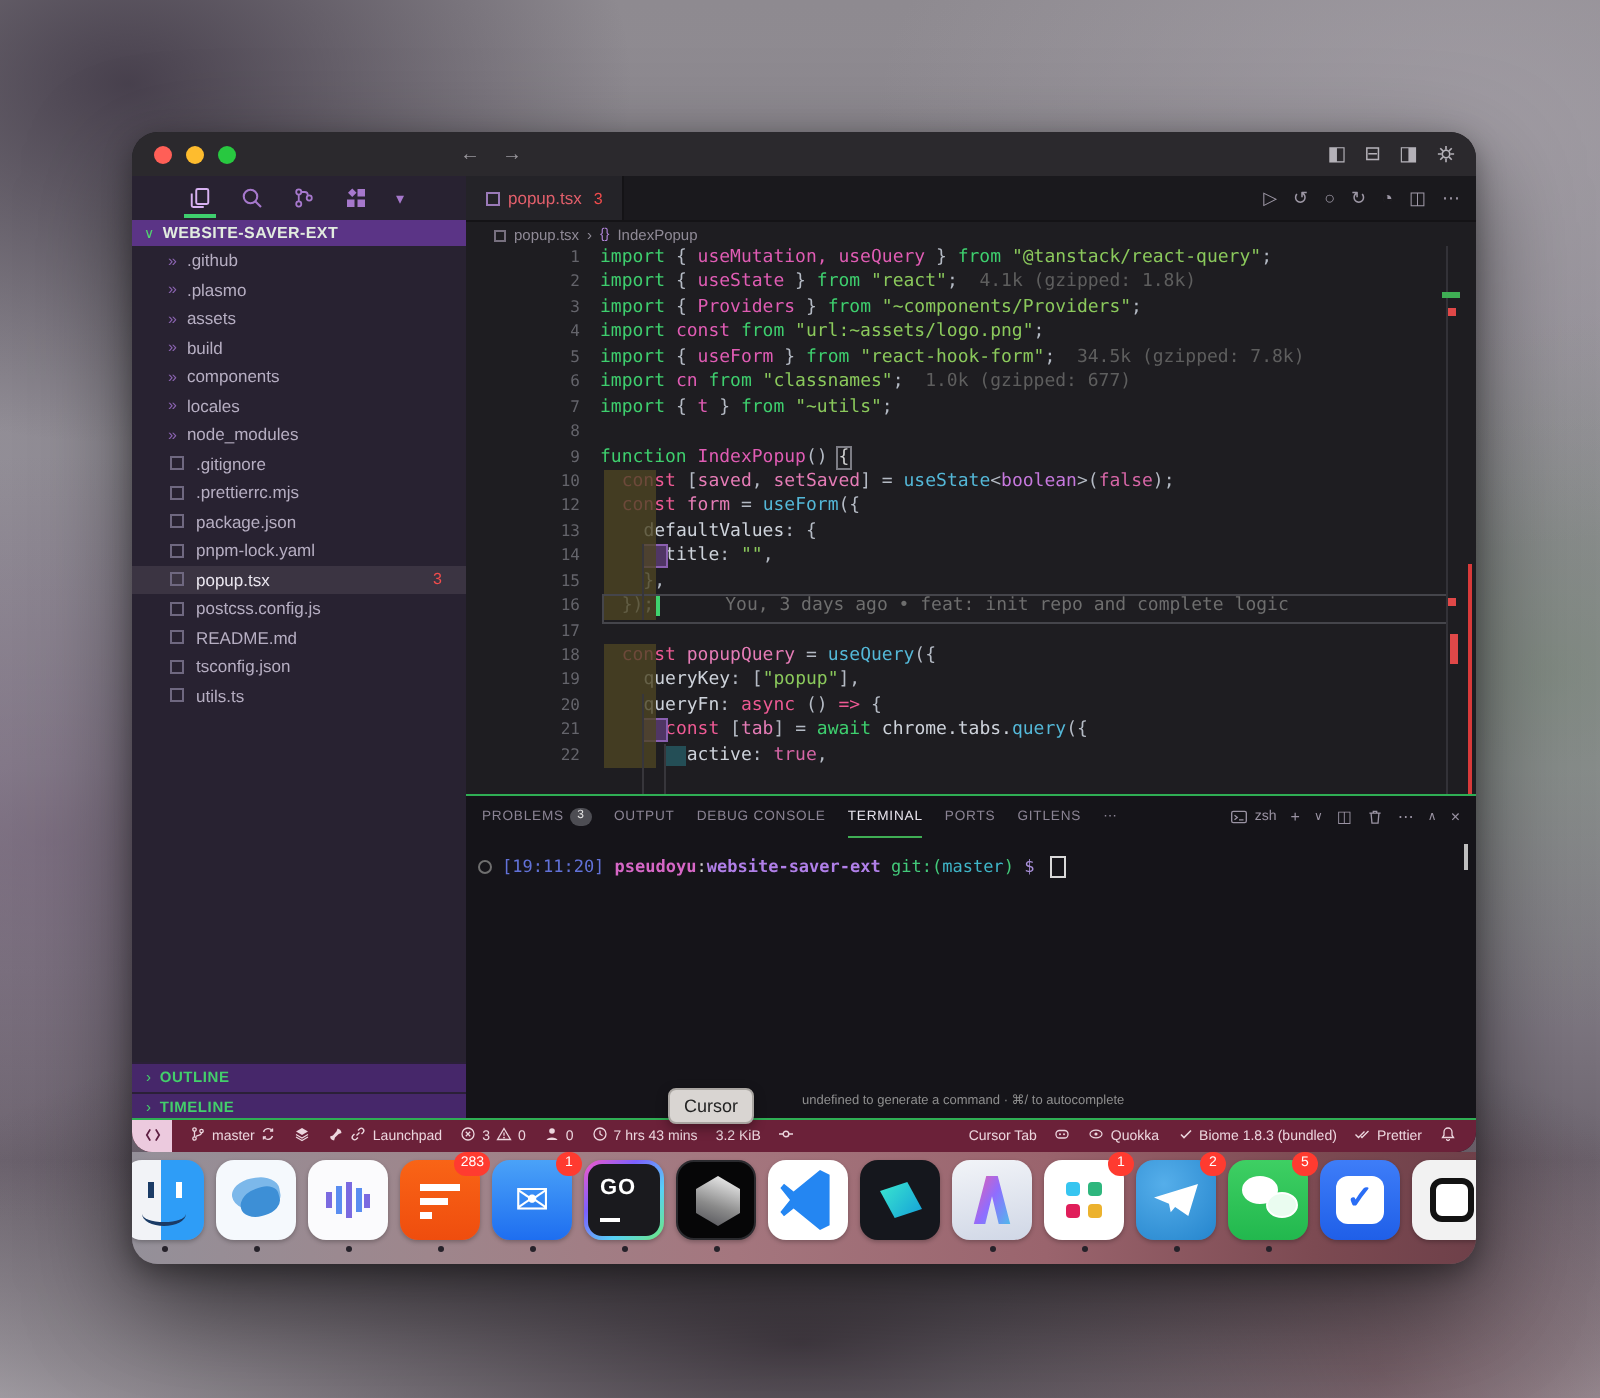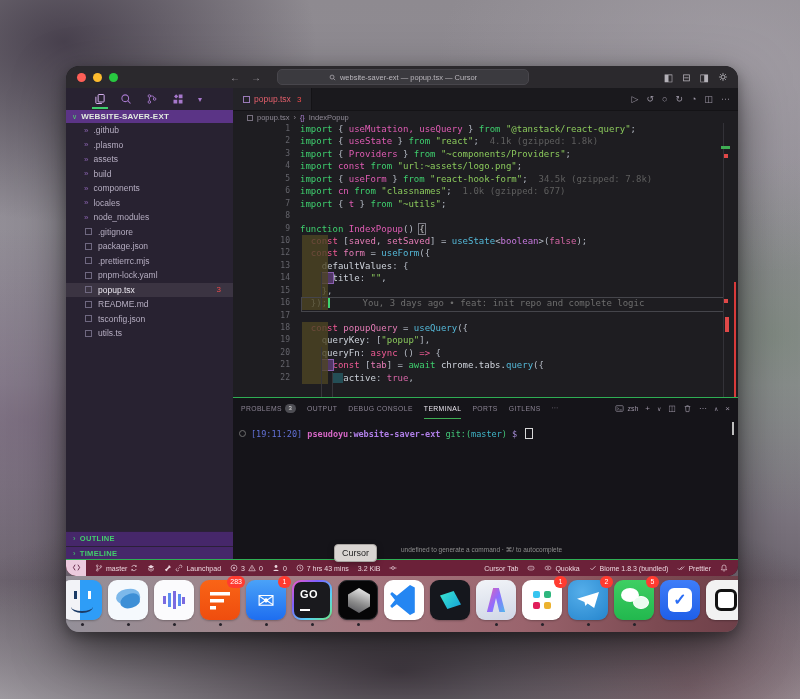--- a/index.html
+++ b/index.html
@@ -201,27 +201,20 @@
     <div class="titlebar">
       <div class="traffic">
         <div class="tl r"></div>
         <div class="tl y"></div>
         <div class="tl g"></div>
       </div>
       <div class="nav-arrows">
         <span>←</span>
         <span>→</span>
       </div>
-      <div class="search-pill">
-        <svg viewBox="0 0 16 16" fill="none" stroke="currentColor" stroke-width="1.6">
-            <circle cx="7" cy="7" r="4.5"></circle>
-            <path d="M10.3 10.3L14 14"></path>
-          </svg>
-        <span>website-saver-ext — popup.tsx — Cursor</span>
-      </div>
       <div class="tb-right">
         <span>◧</span>
         <span>⊟</span>
         <span>◨</span>
         <svg viewBox="0 0 16 16" stroke="currentColor" fill="none" stroke-width="1.3">
             <circle cx="8" cy="8" r="3"></circle>
             <path d="M8 1.5v3M8 11.5v3M1.5 8h3M11.5 8h3M3.4 3.4l2.1 2.1M10.5 10.5l2.1 2.1M12.6 3.4l-2.1 2.1M5.5 10.5l-2.1 2.1"></path>
           </svg>
       </div>
     </div>
@@ -290,34 +283,38 @@
           <div class="trow">
             <span class="tfold">»</span>
             <span class="tlabel">node_modules</span>
           </div>
           <div class="trow">
             <span class="tfile"></span>
             <span class="tlabel">.gitignore</span>
           </div>
           <div class="trow">
             <span class="tfile"></span>
+            <span class="tlabel">.prettierrc.mjs</span>
+          </div>
+          <div class="trow">
+            <span class="tfile"></span>
             <span class="tlabel">package.json</span>
-          </div>
-          <div class="trow">
-            <span class="tfile"></span>
-            <span class="tlabel">.prettierrc.mjs</span>
           </div>
           <div class="trow">
             <span class="tfile"></span>
             <span class="tlabel">pnpm-lock.yaml</span>
           </div>
           <div class="trow sel">
             <span class="tfile"></span>
             <span class="tlabel">popup.tsx</span>
             <span class="tbadge">3</span>
+          </div>
+          <div class="trow">
+            <span class="tfile"></span>
+            <span class="tlabel">postcss.config.js</span>
           </div>
           <div class="trow">
             <span class="tfile"></span>
             <span class="tlabel">README.md</span>
           </div>
           <div class="trow">
             <span class="tfile"></span>
             <span class="tlabel">tsconfig.json</span>
           </div>
           <div class="trow">

